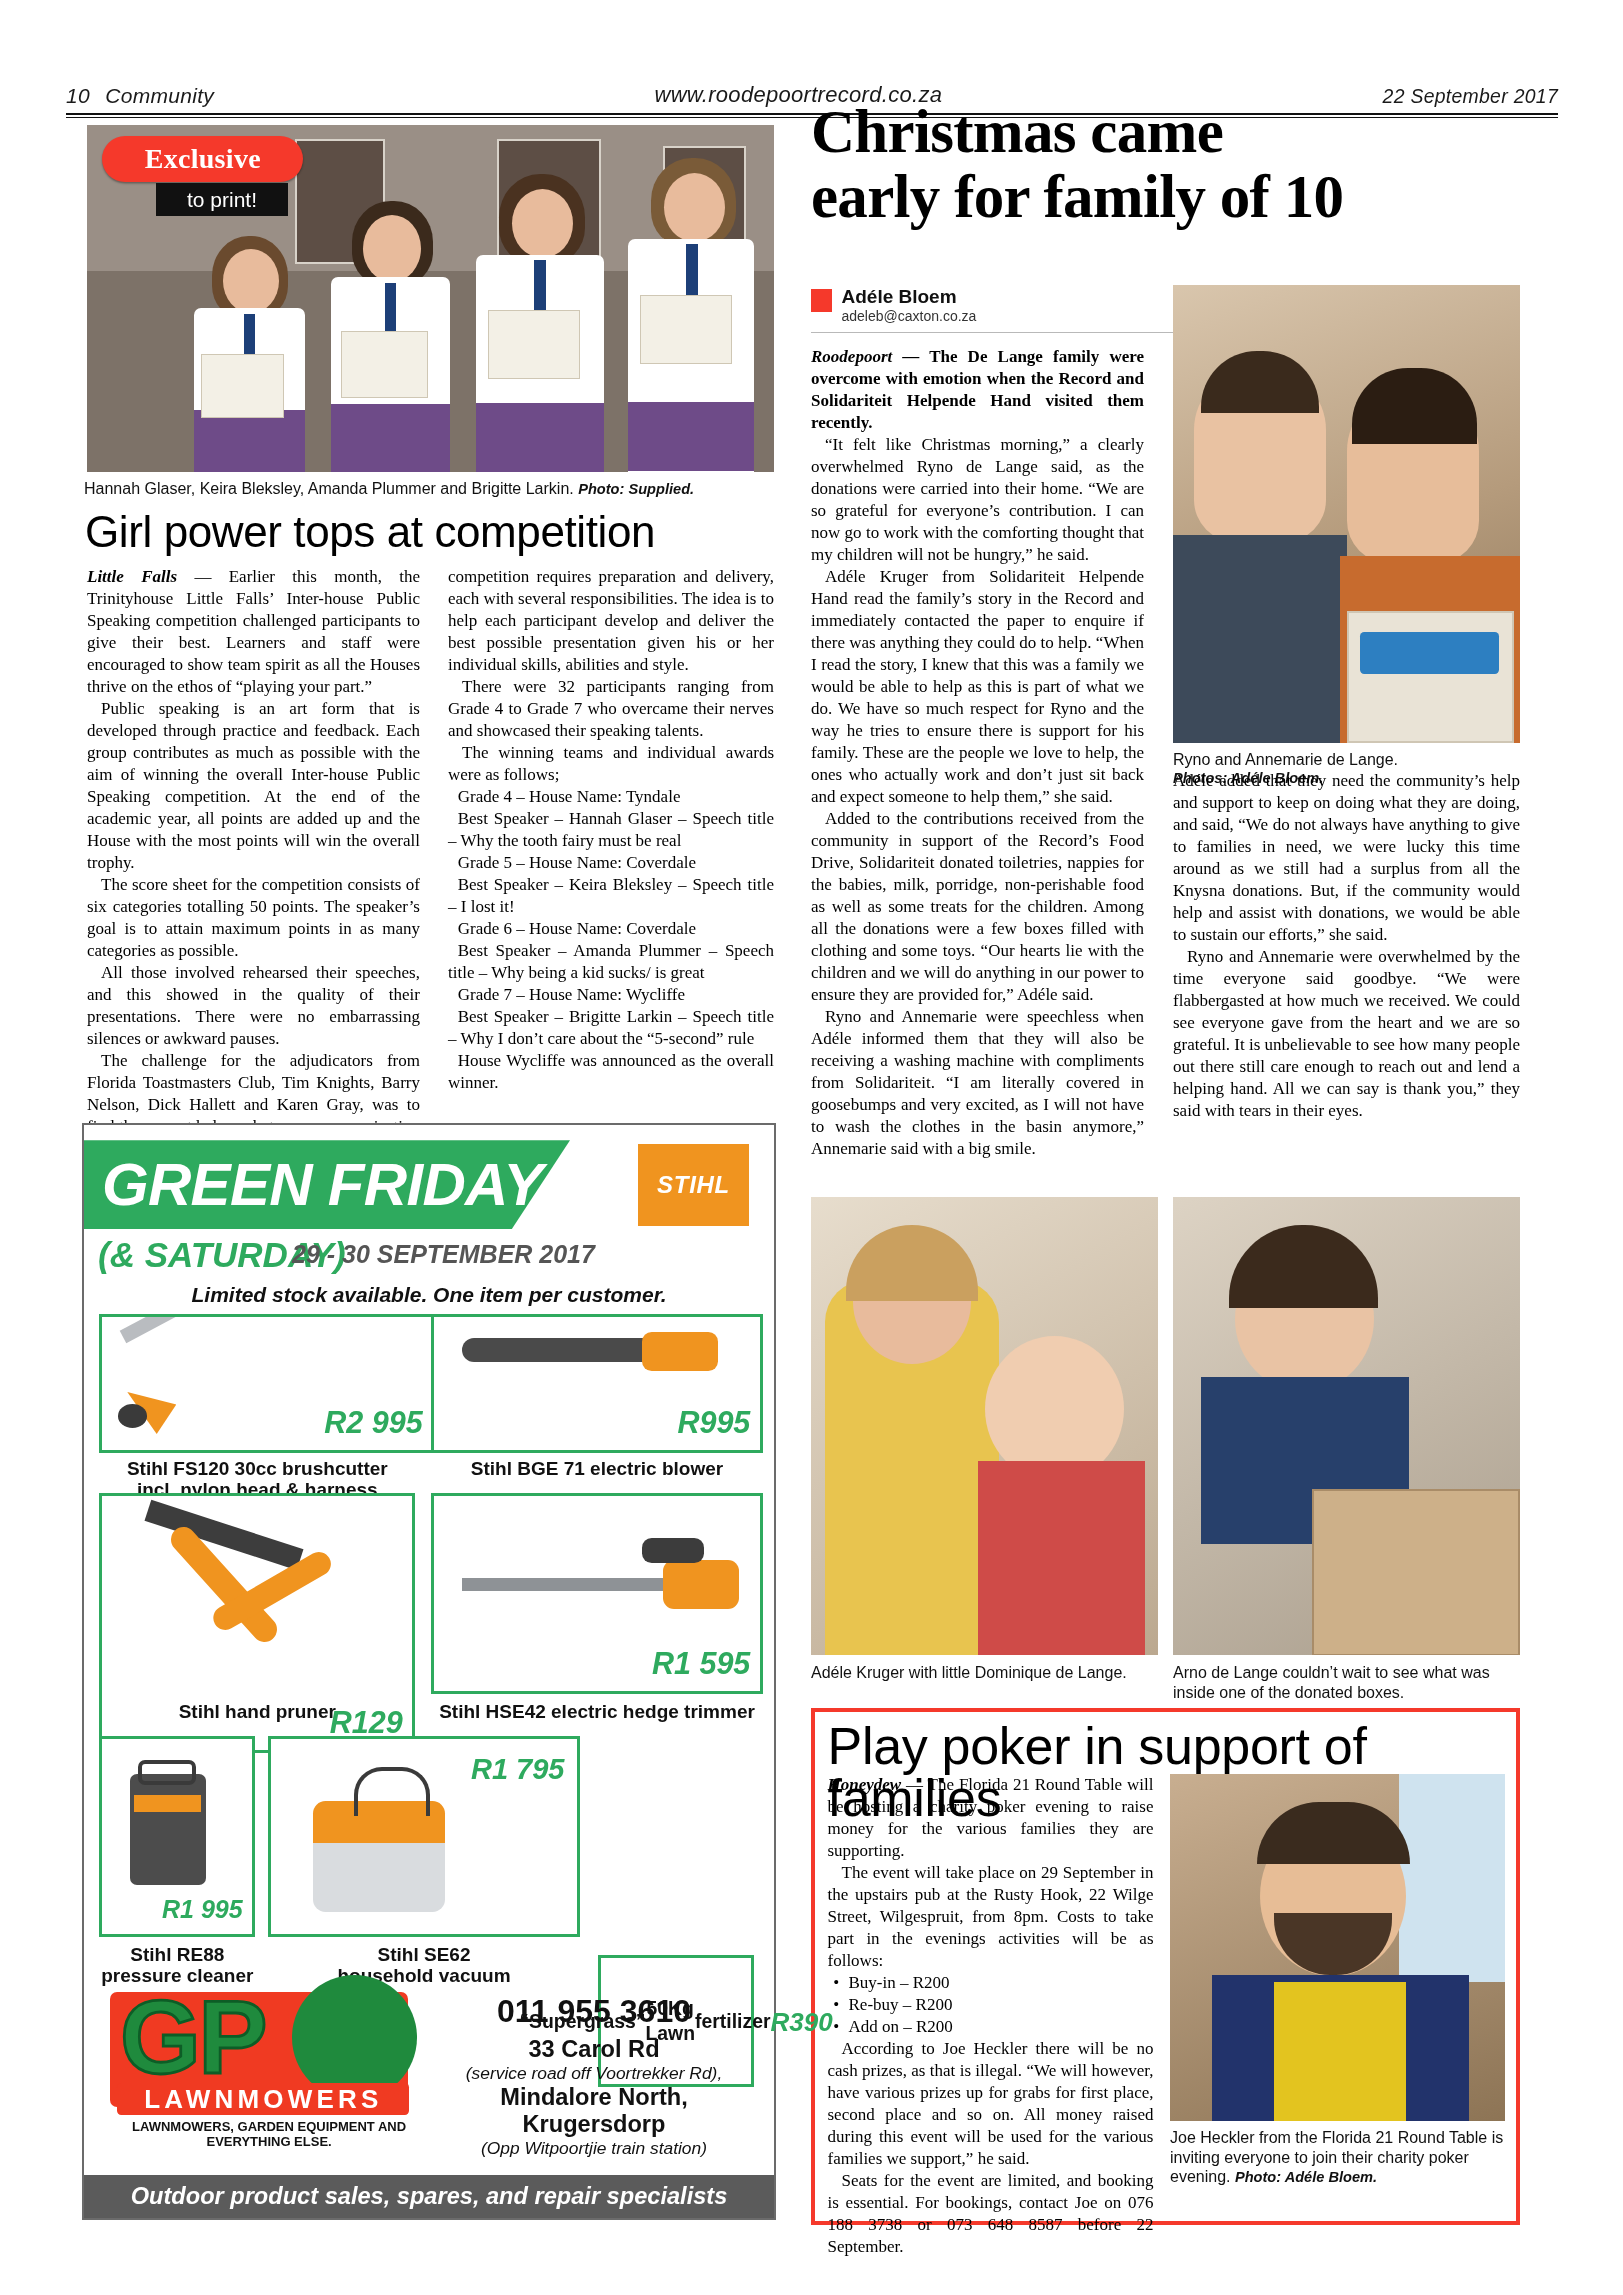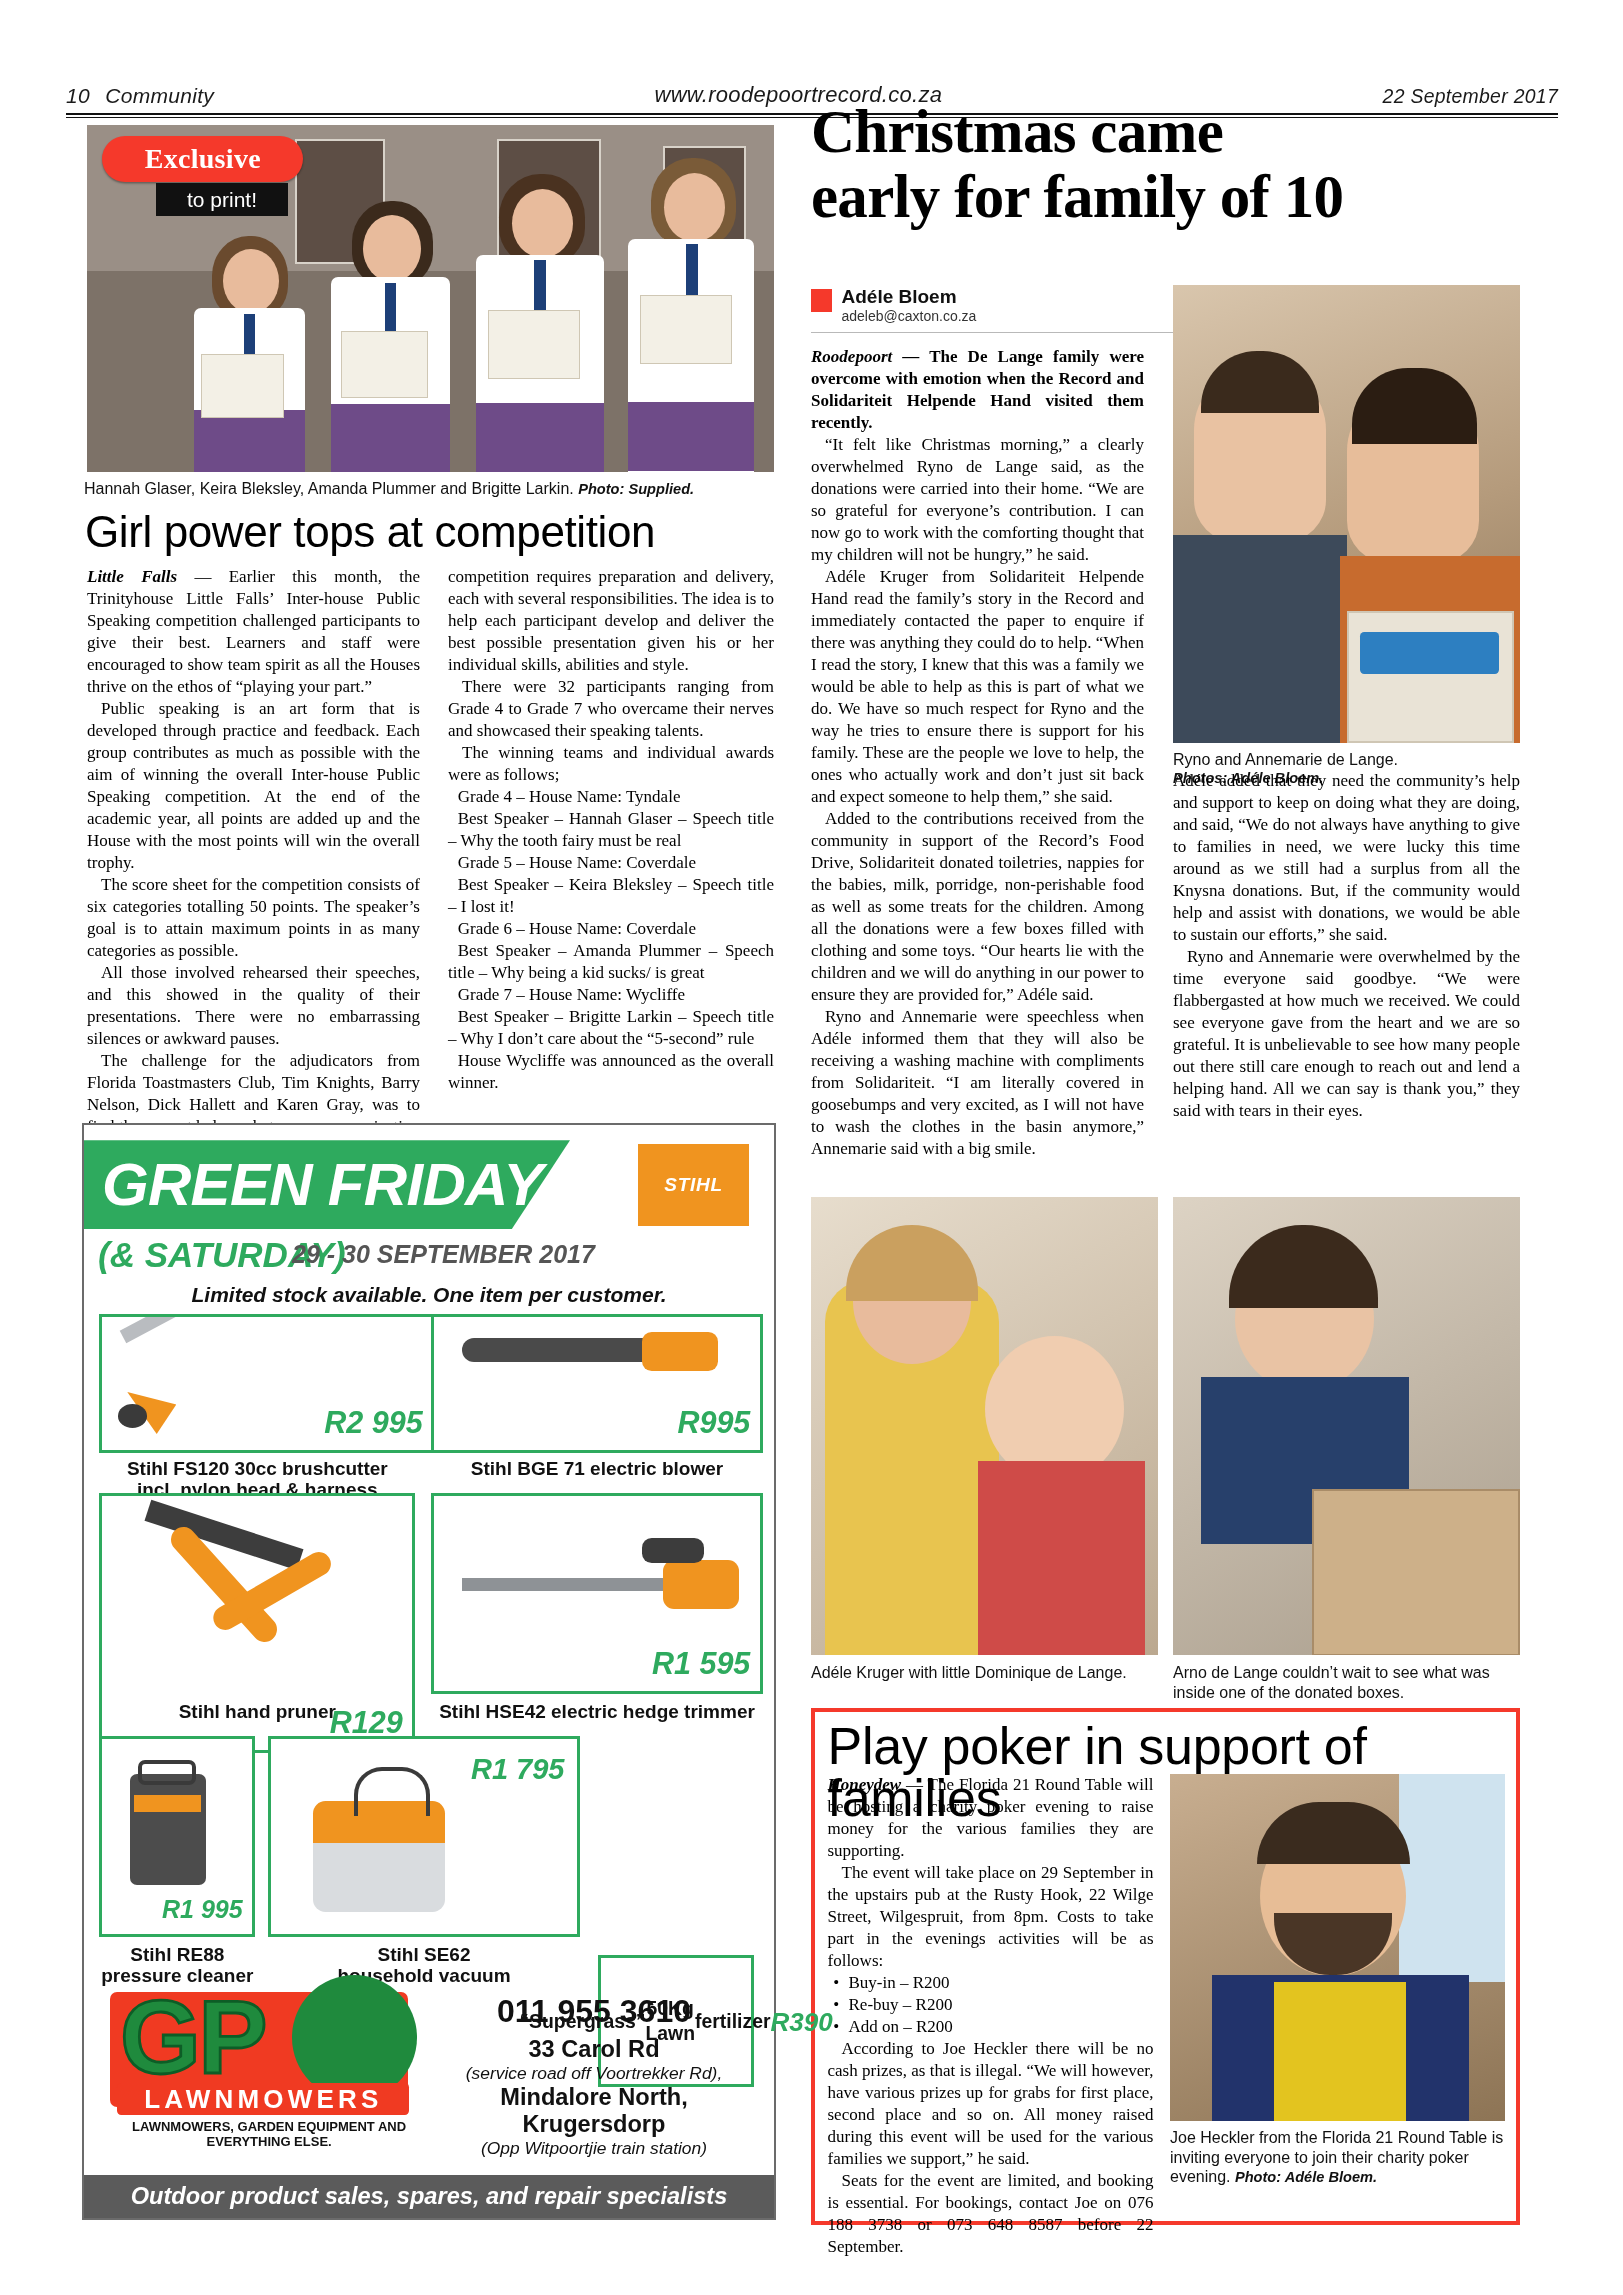--- a/index.html
+++ b/index.html
@@ -164,21 +164,21 @@
     color:#fff; font-family:"Liberation Sans", sans-serif;
     font-weight:bold; font-style:italic; font-size:60px;
     letter-spacing:-0.7px; padding-left:18px;
   }
   #stihl-logo {
     position:absolute; right:25px; top:19.4px; width:111px; height:82px;
     background:#f0941f; display:flex; align-items:center; justify-content:center;
   }
   #stihl-logo span {
     color:#fff; font-family:"Liberation Sans", sans-serif; font-weight:bold;
-    font-style:italic; font-size:19px; letter-spacing:0.7px;
+    font-style:italic; font-size:24px; letter-spacing:0.7px;
   }
   #gf-sat {
     position:absolute; left:14px; top:110px;
     color:#2eaa5e; font-family:"Liberation Sans", sans-serif;
     font-weight:bold; font-style:italic; font-size:35px;
   }
   #gf-dates {
     position:absolute; left:208px; top:115px;
     color:#555; font-family:"Liberation Sans", sans-serif;
     font-weight:bold; font-style:italic; font-size:25px;

